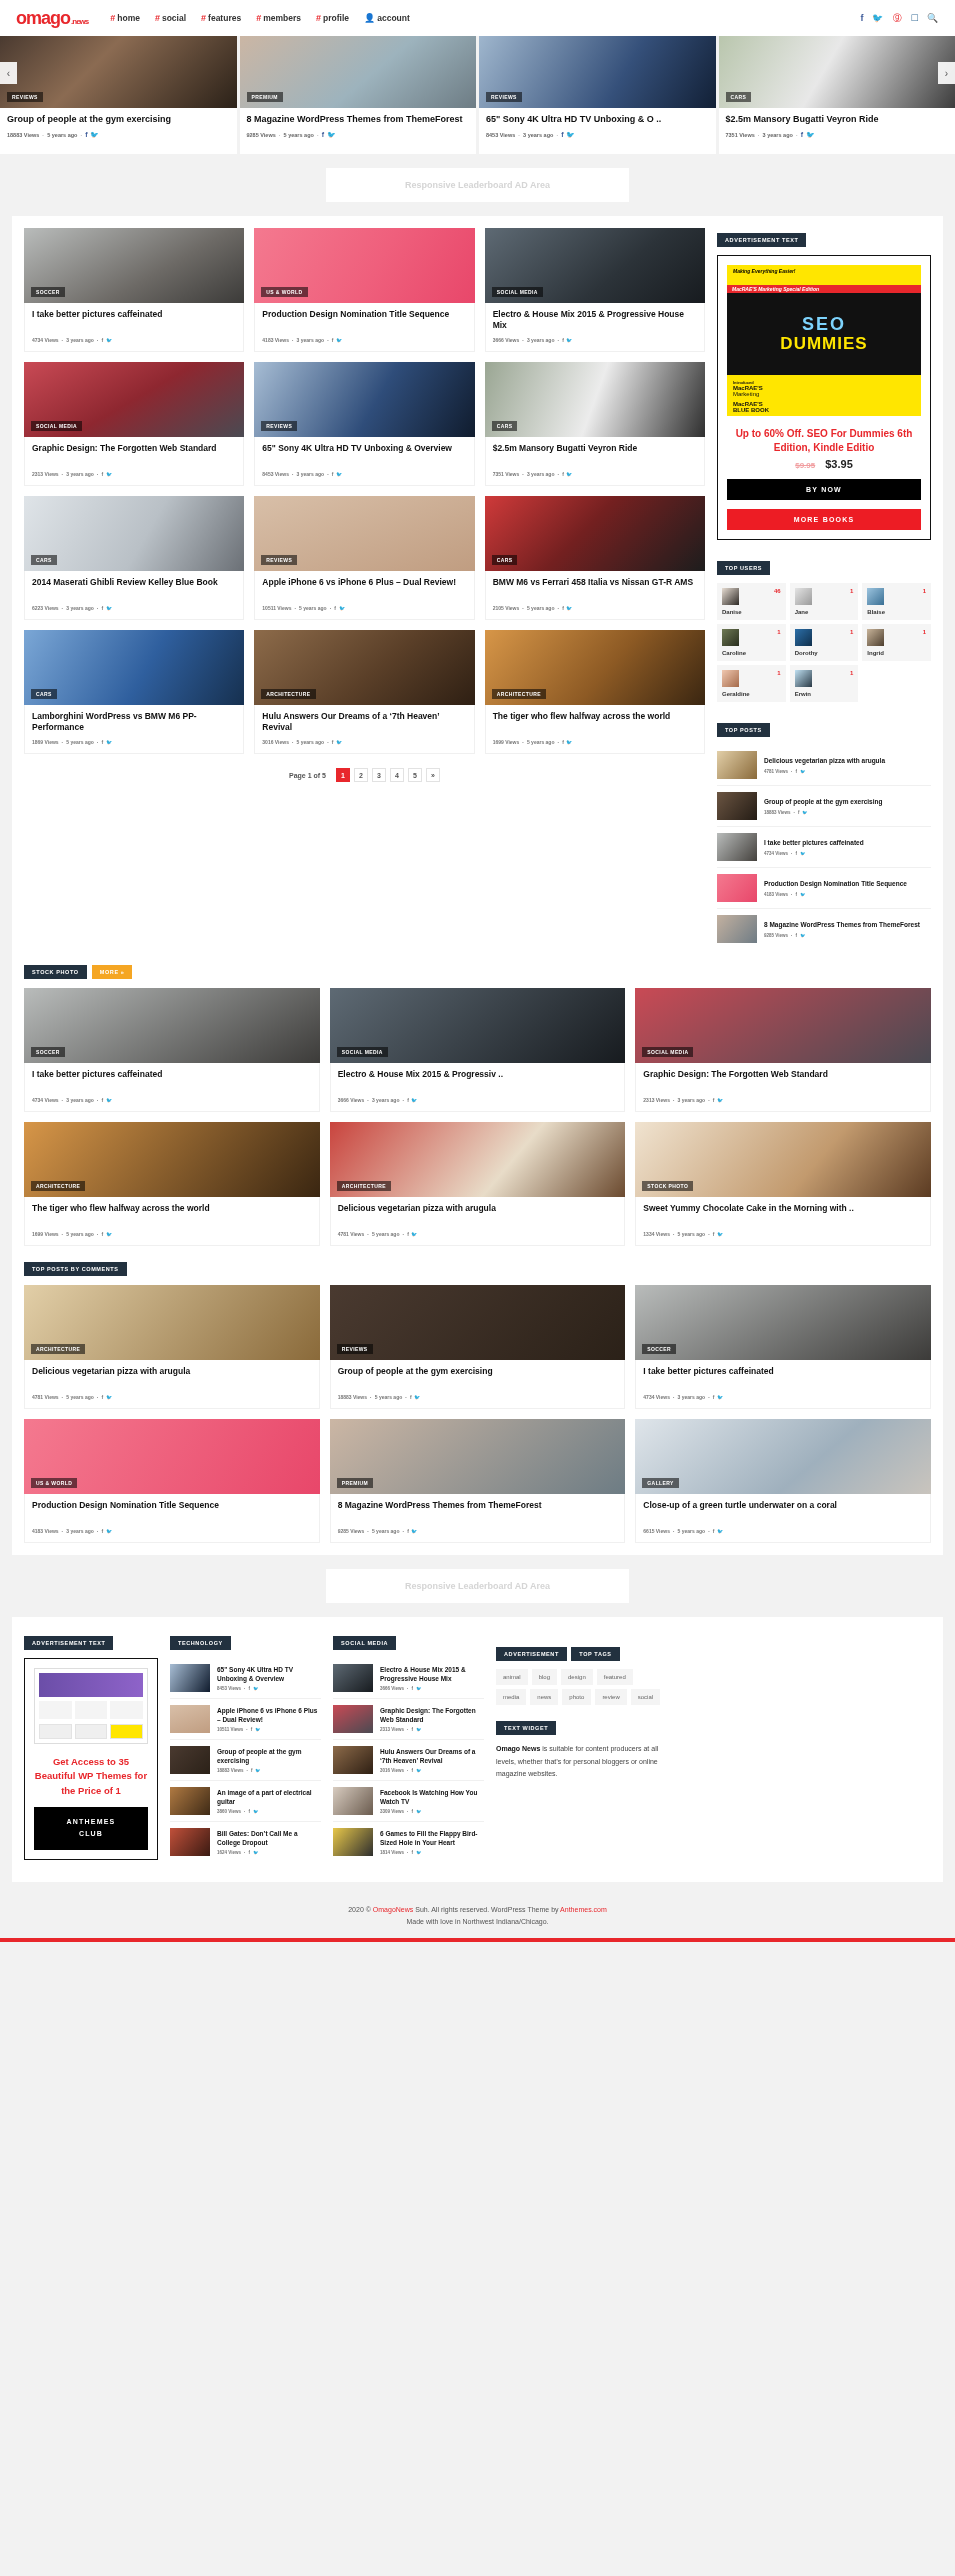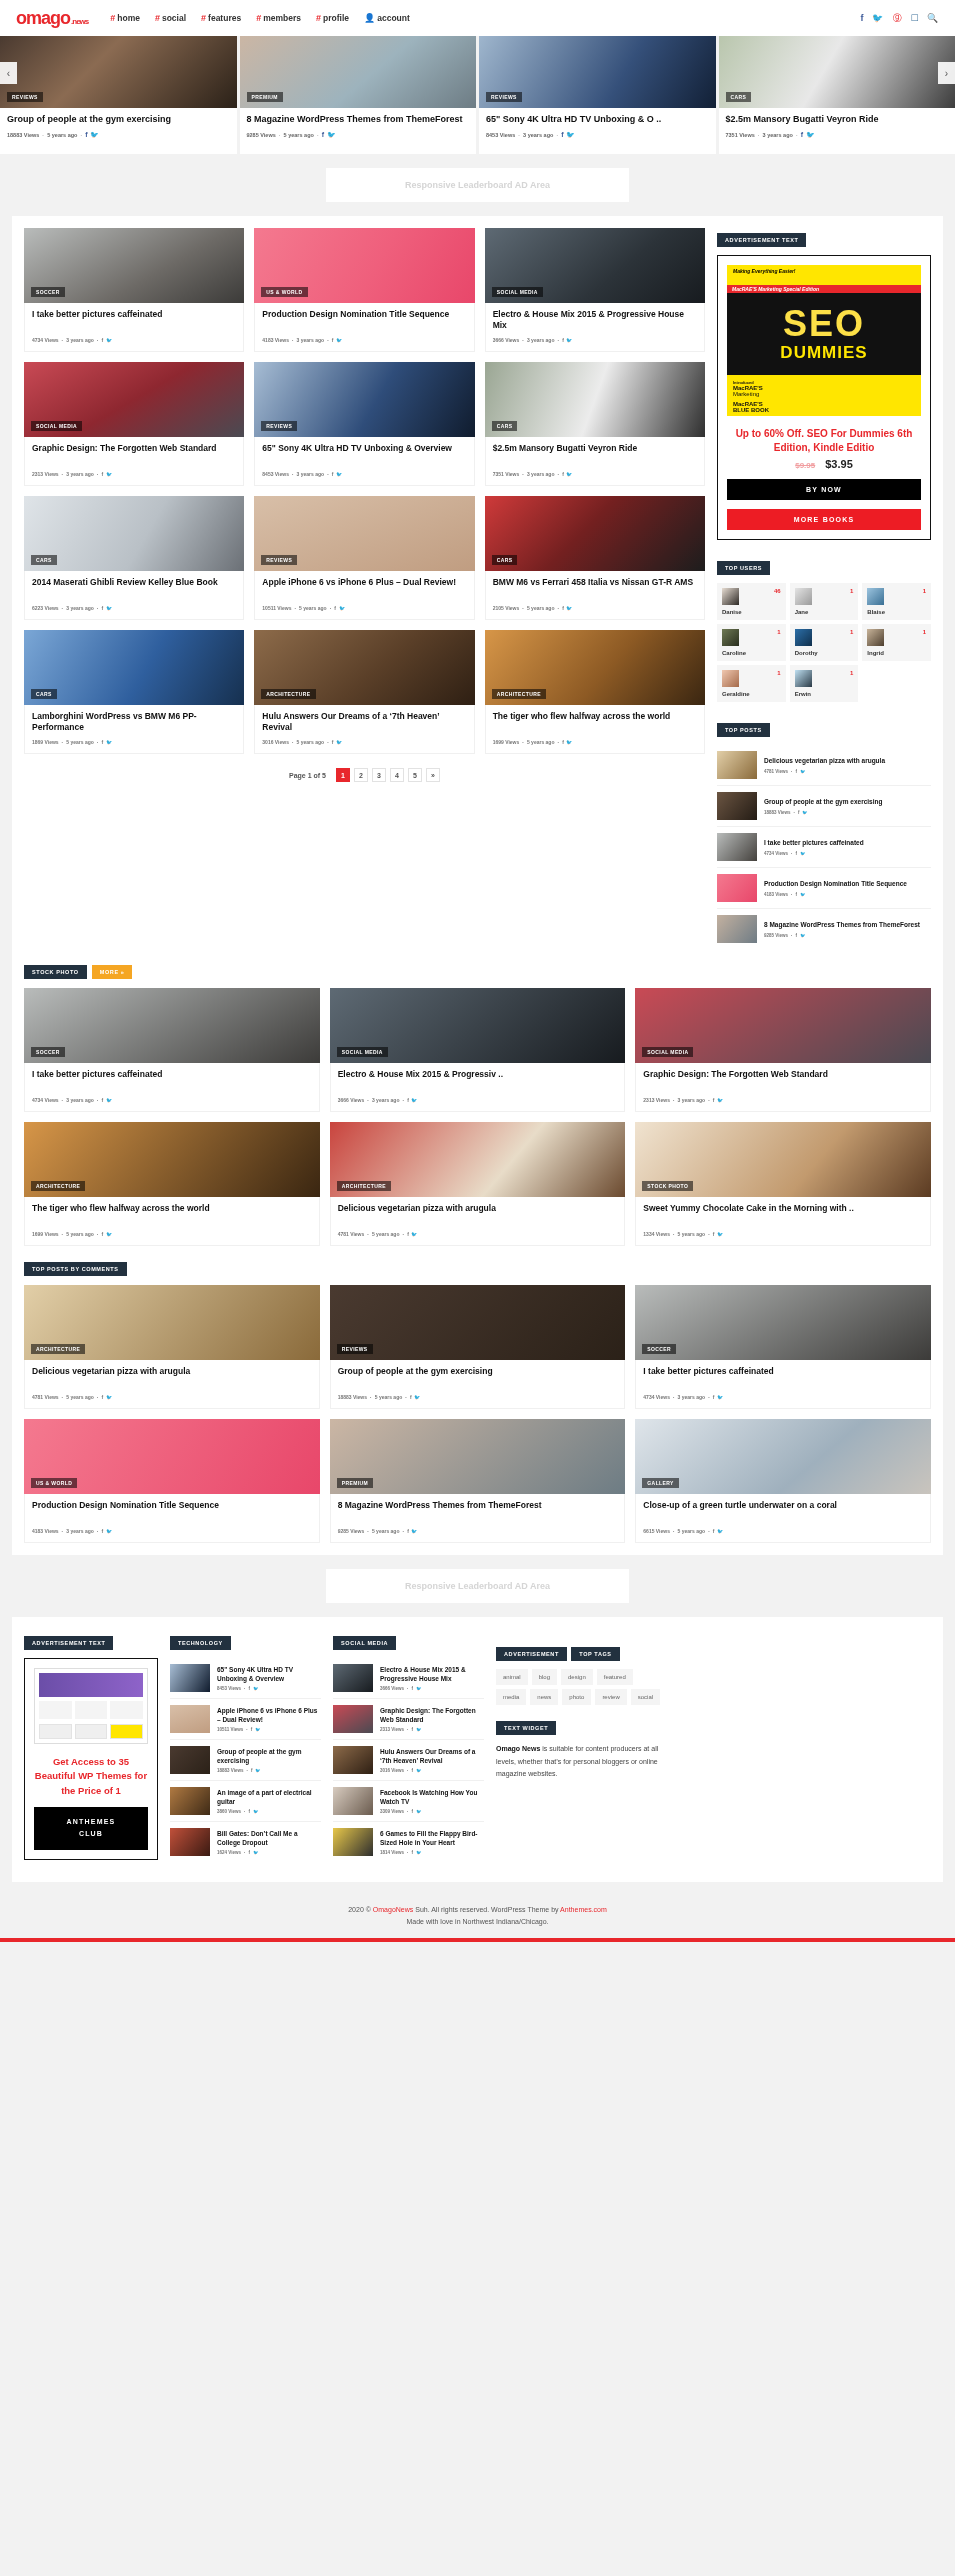--- a/index.html
+++ b/index.html
@@ -62,21 +62,21 @@
   .sectitle { background:#22313f; color:#fff; font-size:5.5px; letter-spacing:0.6px; padding:4px 8px; font-weight:bold; }
   .sectitle.alt { background:#f5a623; }
 
   
   .wtitle { background:#22313f; color:#fff; font-size:5.5px; letter-spacing:0.6px; padding:4px 8px; font-weight:bold; display:inline-block; margin-bottom:8px; }
   .adbox { border:1px solid #111; padding:9px; background:#fff; }
   .seo-cover { width:100%; height:151px; background:#ffe600; position:relative; overflow:hidden; }
   .seo-top { background:#ffe600; height:20px; font-size:5px; color:#000; padding:3px 6px; font-style:italic; font-weight:bold;}
   .seo-redbar { background:#e8272c; color:#fff; font-size:5px; padding:1px 5px; font-weight:bold; font-style:italic;}
   .seo-black { background:#111; height:82px; display:flex; flex-direction:column; align-items:center; justify-content:center; }
-  .seo-black .s1 { color:#fde047; font-size:36px; font-weight:bold; letter-spacing:2px; line-height:1;}
+  .seo-black .s1 { color:#7dd3fc; font-size:18px; font-weight:bold; letter-spacing:2px; line-height:1;}
   .seo-black .s2 { color:#ffe600; font-size:17px; font-weight:bold; letter-spacing:1px; margin-top:1px;}
   .seo-bottom { background:#ffe600; padding:5px 6px; font-size:6px; font-weight:bold; color:#111; height:50px; position:relative;}
   .adtext { color:#e8272c; font-size:10px; font-weight:bold; text-align:center; line-height:1.35; margin-top:11px; }
   .price { text-align:center; margin-top:4px; font-size:11px; font-weight:bold; }
   .price .old { color:#f19ea0; text-decoration:line-through; font-size:8px; margin-right:10px;}
   .btn { display:block; text-align:center; color:#fff; font-size:7px; letter-spacing:1.2px; padding:7px 0; font-weight:bold; margin-top:9px;}
   .btn.black { background:#000; } .btn.red { background:#ed1c24; }
 
   .users-grid { display:grid; grid-template-columns:repeat(3,1fr); gap:4px; }
   .user-cell { background:#f5f5f5; padding:5px; }

